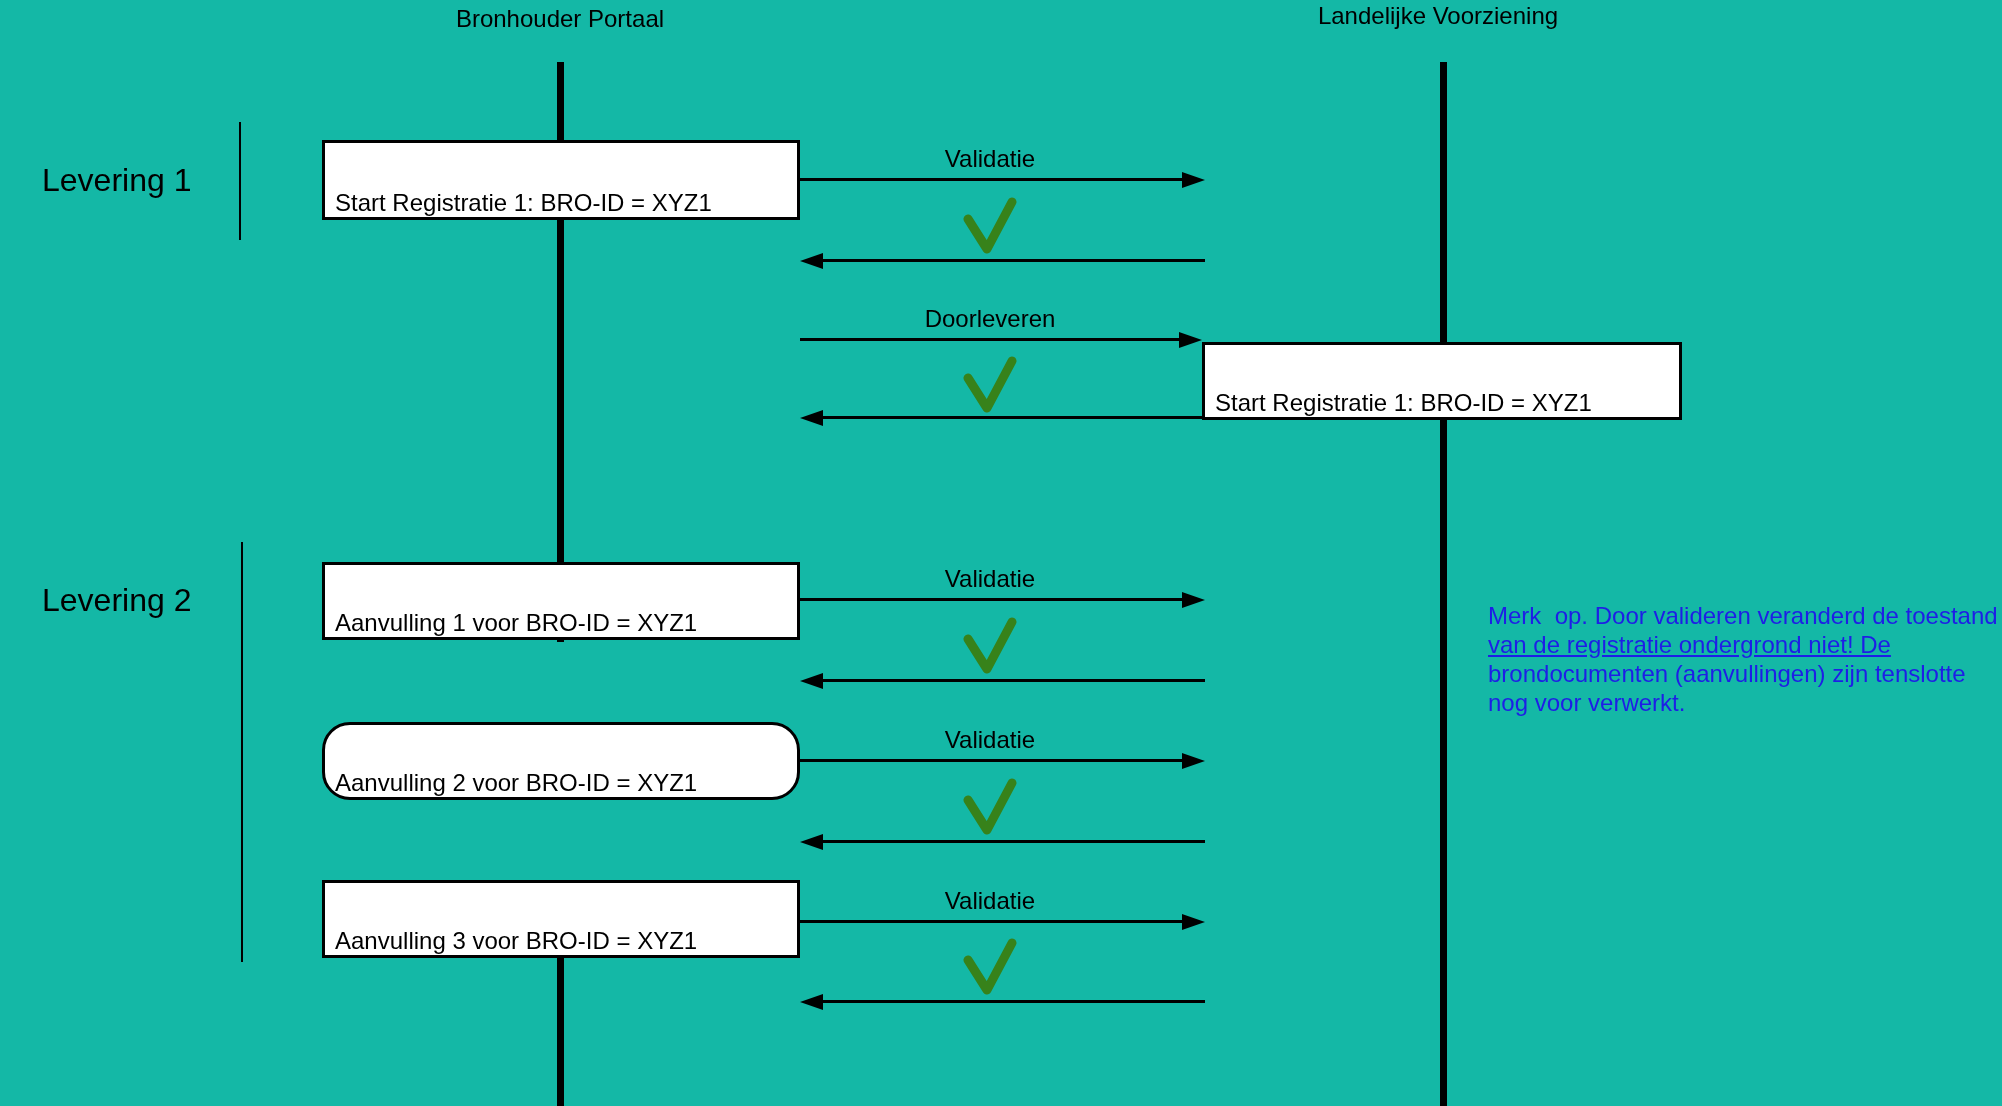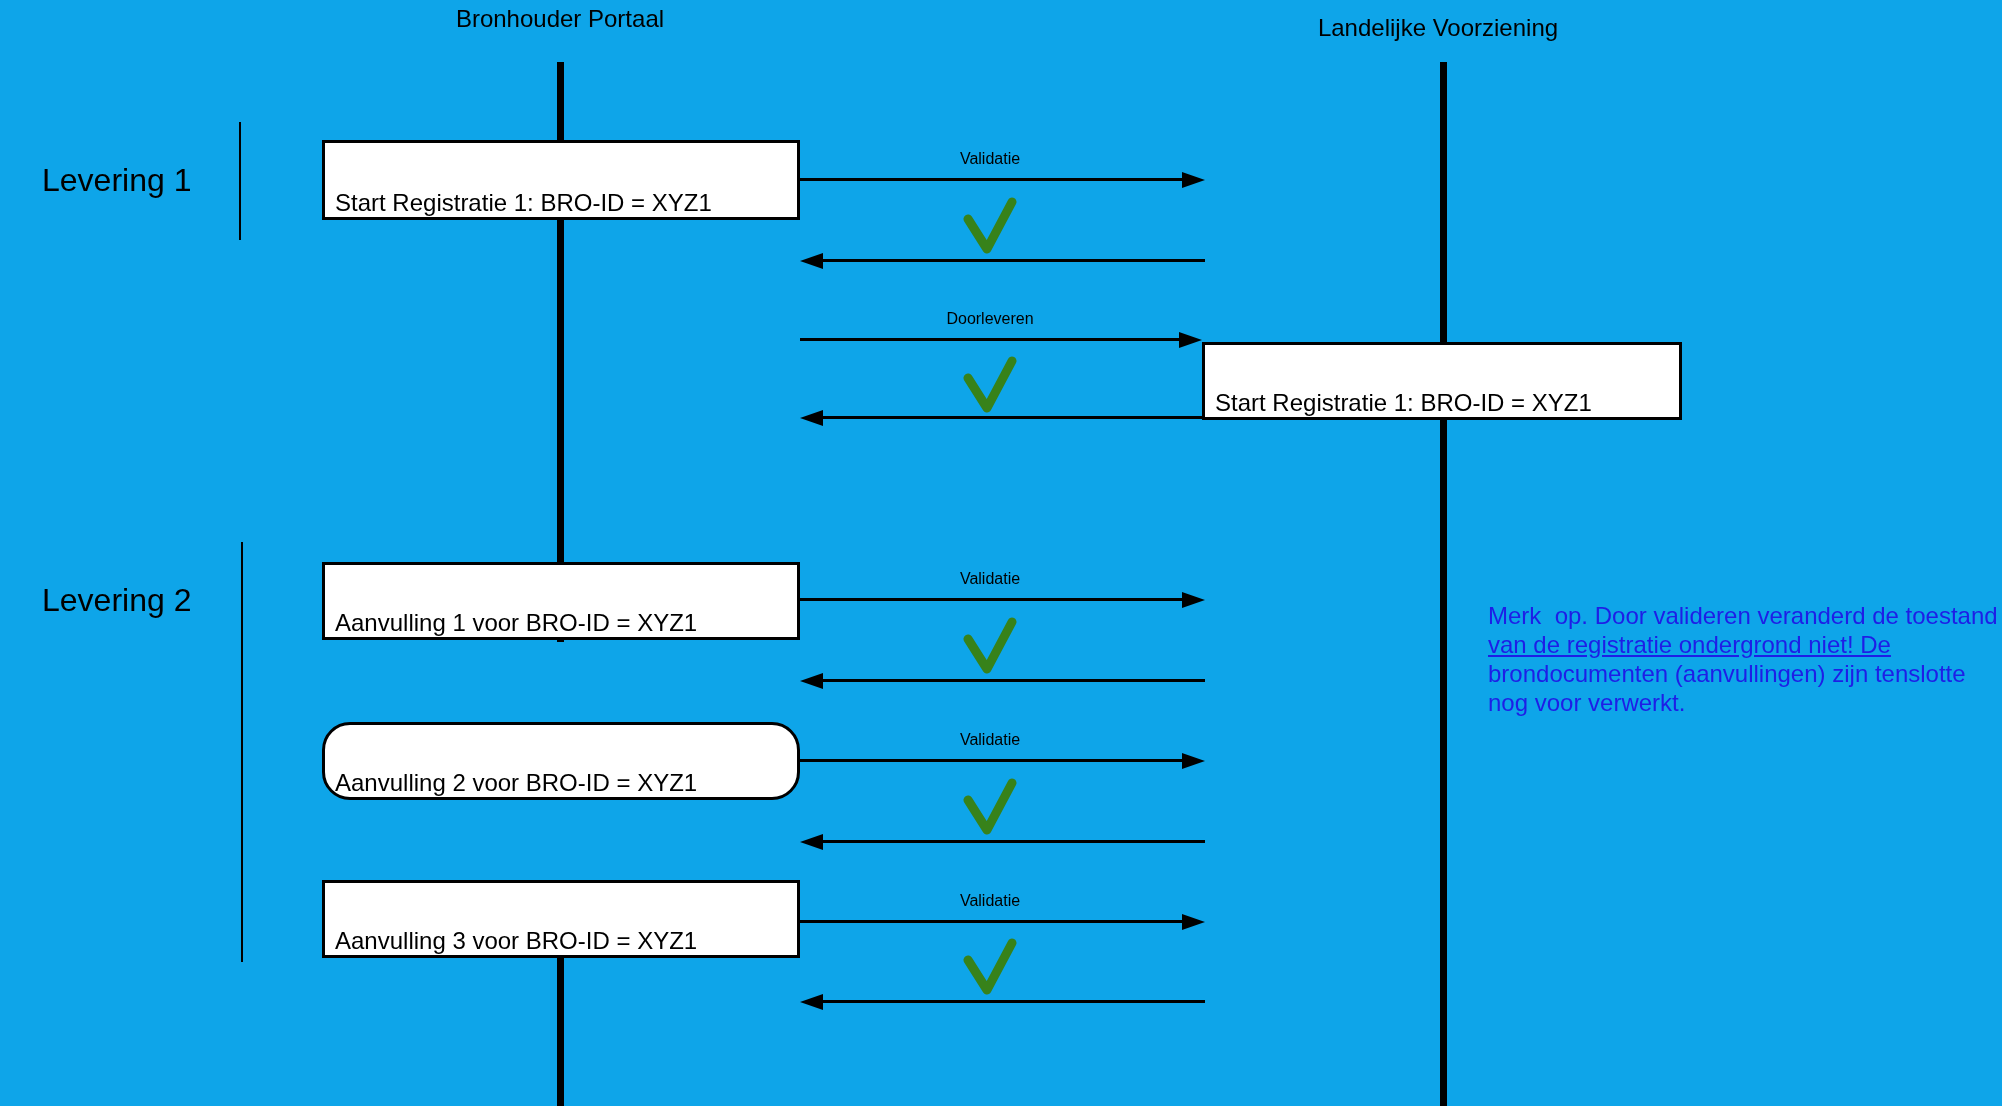--- a/index.html
+++ b/index.html
@@ -1,38 +1,38 @@
 <!DOCTYPE html>
 <html><head>
 <meta charset="utf-8">
 <style>
   html,body{margin:0;padding:0;background:#ffffff;}
   .canvas{
     position:relative;
     width:2002px;height:1106px;
-    background:#0ea5e9;
+    background:#14b8a6;
     font-family:"Liberation Sans", sans-serif;
     color:#000;
     overflow:hidden;
   }
   .actor-title{
     position:absolute;width:400px;text-align:center;
     font-size:24px;line-height:26px;white-space:nowrap;
   }
   .lifeline{position:absolute;width:7px;background:#000;z-index:1;}
   .phase-bracket{position:absolute;width:2px;background:#000;z-index:1;}
   .phase-label{position:absolute;width:150px;font-size:32px;line-height:26px;white-space:nowrap;}
   .msg-box{
     position:absolute;background:#ffffff;border:3px solid #000;
     box-sizing:border-box;z-index:2;display:flex;align-items:flex-end;
   }
   .msg-box span{font-size:24px;padding-left:10px;white-space:nowrap;}
   .msg-label{
     position:absolute;width:200px;text-align:center;
-    font-size:16px;line-height:26px;z-index:3;white-space:nowrap;
+    font-size:24px;line-height:26px;z-index:3;white-space:nowrap;
   }
   .arrow-line{position:absolute;height:3px;background:#000;z-index:3;}
   .arrow-head-right{
     position:absolute;width:0;height:0;z-index:3;
     border-top:8px solid transparent;border-bottom:8px solid transparent;
     border-left:23px solid #000;
   }
   .arrow-head-left{
     position:absolute;width:0;height:0;z-index:3;
     border-top:8px solid transparent;border-bottom:8px solid transparent;
@@ -41,21 +41,21 @@
   .check{position:absolute;z-index:3;}
   .note{position:absolute;left:1488px;top:601px;z-index:2;}
   .note-line{font-size:24px;line-height:29px;white-space:pre;}
 </style>
 </head>
 <body>
 
 <div class="canvas">
 
   <div class="actor-title" style="left:360px;top:6px;">Bronhouder Portaal</div>
-  <div class="actor-title" style="left:1238px;top:15px;">Landelijke Voorziening</div>
+  <div class="actor-title" style="left:1238px;top:3px;">Landelijke Voorziening</div>
 
   <div class="lifeline" style="left:557px;top:62px;height:580px;"></div>
   <div class="lifeline" style="left:557px;top:958px;height:148px;"></div>
   <div class="lifeline" style="left:1440px;top:62px;height:1044px;"></div>
 
   <div class="phase-bracket" style="left:239px;top:122px;height:118px;"></div>
   <div class="phase-label" style="left:42px;top:167px;">Levering 1</div>
 
   <div class="phase-bracket" style="left:241px;top:542px;height:420px;"></div>
   <div class="phase-label" style="left:42px;top:587px;">Levering 2</div>

